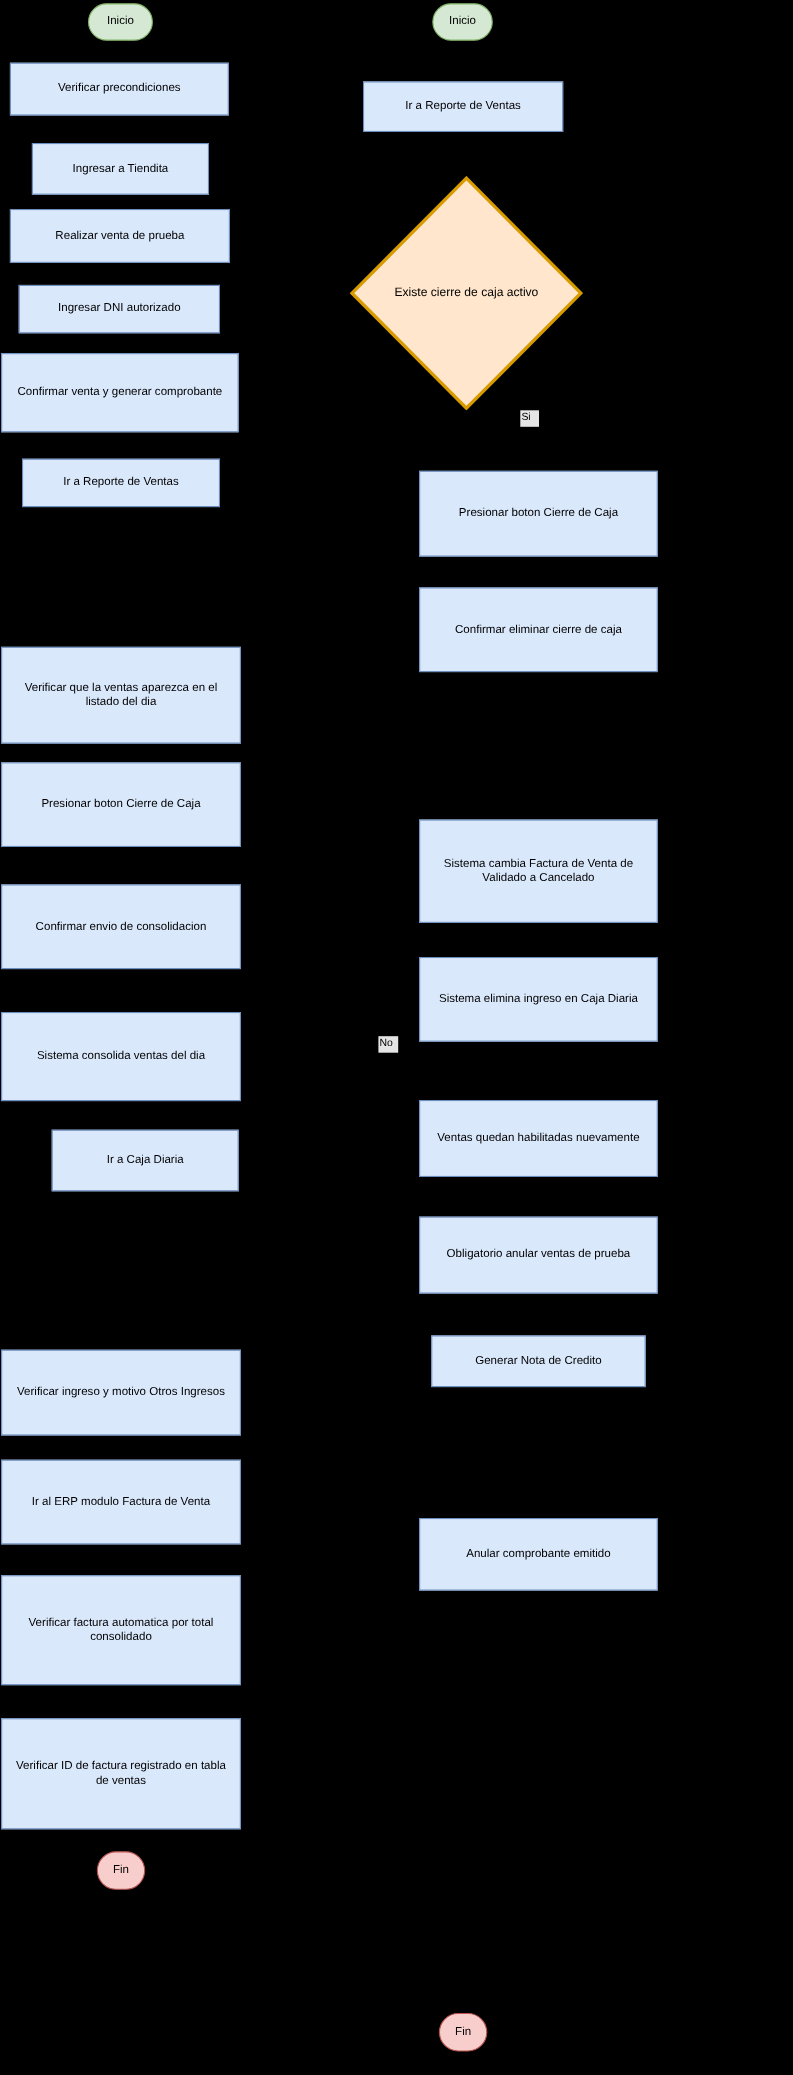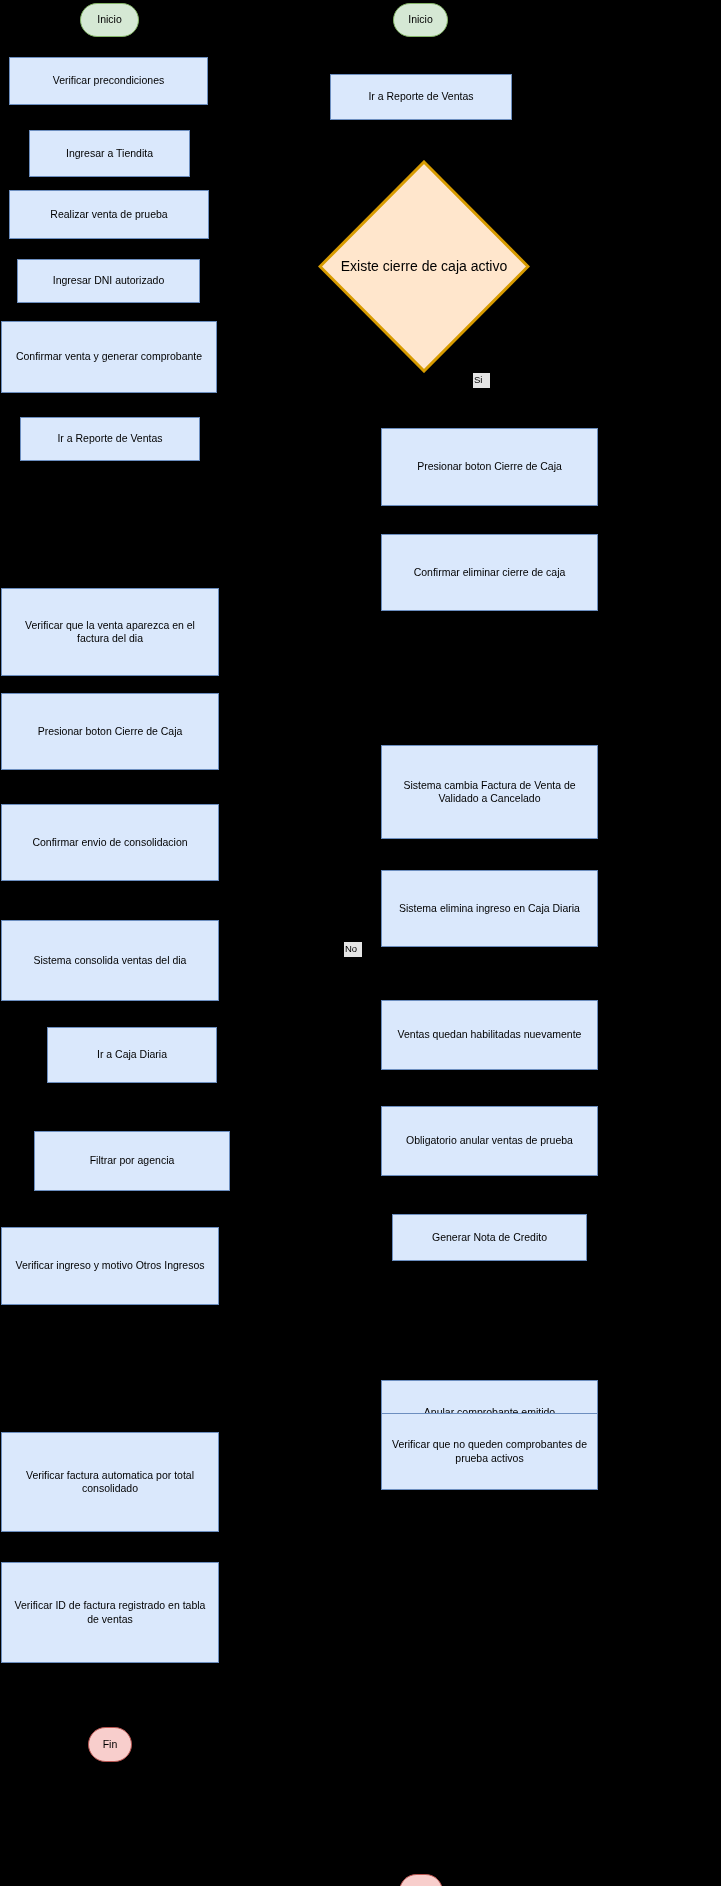--- a/index.html
+++ b/index.html
@@ -40,30 +40,29 @@
     background: #d5e8d4;
     border: 1.4px solid #82b366;
     border-radius: 18px;
     font-size: 10.5px;
   }
   .terminator-end {
     background: #f8cecc;
     border: 1.4px solid #b85450;
     border-radius: 18px;
     font-size: 10.5px;
-    margin-top: 44px;
   }
   .decision {
     background: transparent;
     border: none;
   }
   .decision .dlabel {
     position: relative;
     z-index: 2;
-    font-size: 14px;
+    font-size: 11px;
   }
   .decision svg {
     position: absolute;
     left: 0; top: 0;
     width: 100%;
     height: 100%;
     z-index: 1;
   }
   .edge-label {
     position: absolute;
@@ -103,47 +102,47 @@
 
   <div class="node process" style="left:1px; top:321px; width:216px; height:72px;">
     <span>Confirmar venta y generar comprobante</span>
   </div>
 
   <div class="node process" style="left:20px; top:417px; width:180px; height:44px;">
     <span>Ir a Reporte de Ventas</span>
   </div>
 
   <div class="node process" style="left:1px; top:589px; width:218px; height:88px; display:flex; top:588px;">
-    <span>Verificar que la venta aparezca en el factura del dia</span>
+    <span>Verificar que la ventas aparezca en el listado del dia</span>
   </div>
 
   <div class="node process" style="left:1px; top:693px; width:218px; height:77px;">
     <span>Presionar boton Cierre de Caja</span>
   </div>
 
   <div class="node process" style="left:1px; top:804px; width:218px; height:77px;">
     <span>Confirmar envio de consolidacion</span>
   </div>
 
   <div class="node process" style="left:1px; top:920px; width:218px; height:81px;">
     <span>Sistema consolida ventas del dia</span>
   </div>
 
   <div class="node process" style="left:47px; top:1027px; width:170px; height:56px;">
     <span>Ir a Caja Diaria</span>
   </div>
 
-  <div class="node process" style="left:34px; top:1131px; width:196px; height:60px;">
-    <span>Filtrar por agencia</span>
-  </div>
 
   <div class="node process" style="left:1px; top:1227px; width:218px; height:78px;">
     <span>Verificar ingreso y motivo Otros Ingresos</span>
   </div>
 
+  <div class="node process" style="left:1px; top:1327px; width:218px; height:77px;">
+    <span>Ir al ERP modulo Factura de Venta</span>
+  </div>
 
   <div class="node process" style="left:1px; top:1432px; width:218px; height:100px;">
     <span>Verificar factura automatica por total consolidado</span>
   </div>
 
   <div class="node process" style="left:1px; top:1562px; width:218px; height:101px;">
     <span>Verificar ID de factura registrado en tabla de ventas</span>
   </div>
 
   <div class="node terminator-end" style="left:88px; top:1683px; width:44px; height:35px;">
@@ -199,21 +198,18 @@
   </div>
 
   <div class="node process" style="left:392px; top:1214px; width:195px; height:47px;">
     <span>Generar Nota de Credito</span>
   </div>
 
   <div class="node process" style="left:381px; top:1380px; width:217px; height:66px;">
     <span>Anular comprobante emitido</span>
   </div>
 
-  <div class="node process" style="left:381px; top:1413px; width:217px; height:77px;">
-    <span>Verificar que no queden comprobantes de prueba activos</span>
-  </div>
 
   <div class="node terminator-end" style="left:399px; top:1830px; width:44px; height:35px;">
     <span>Fin</span>
   </div>
 
 </div>
 
 </body></html>

